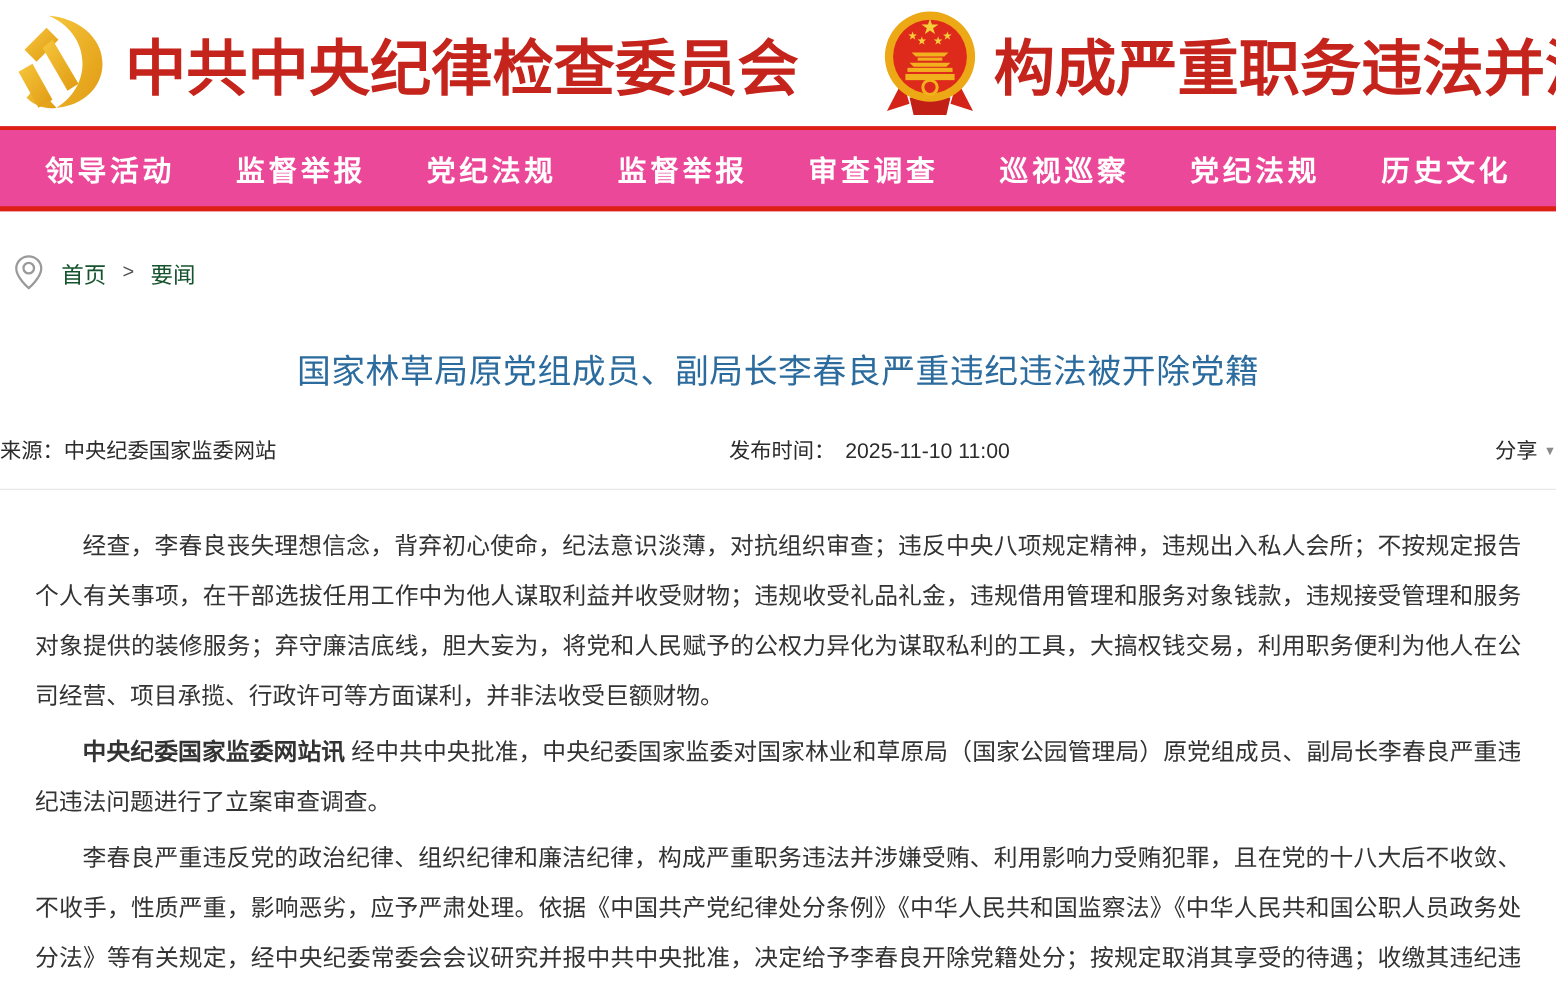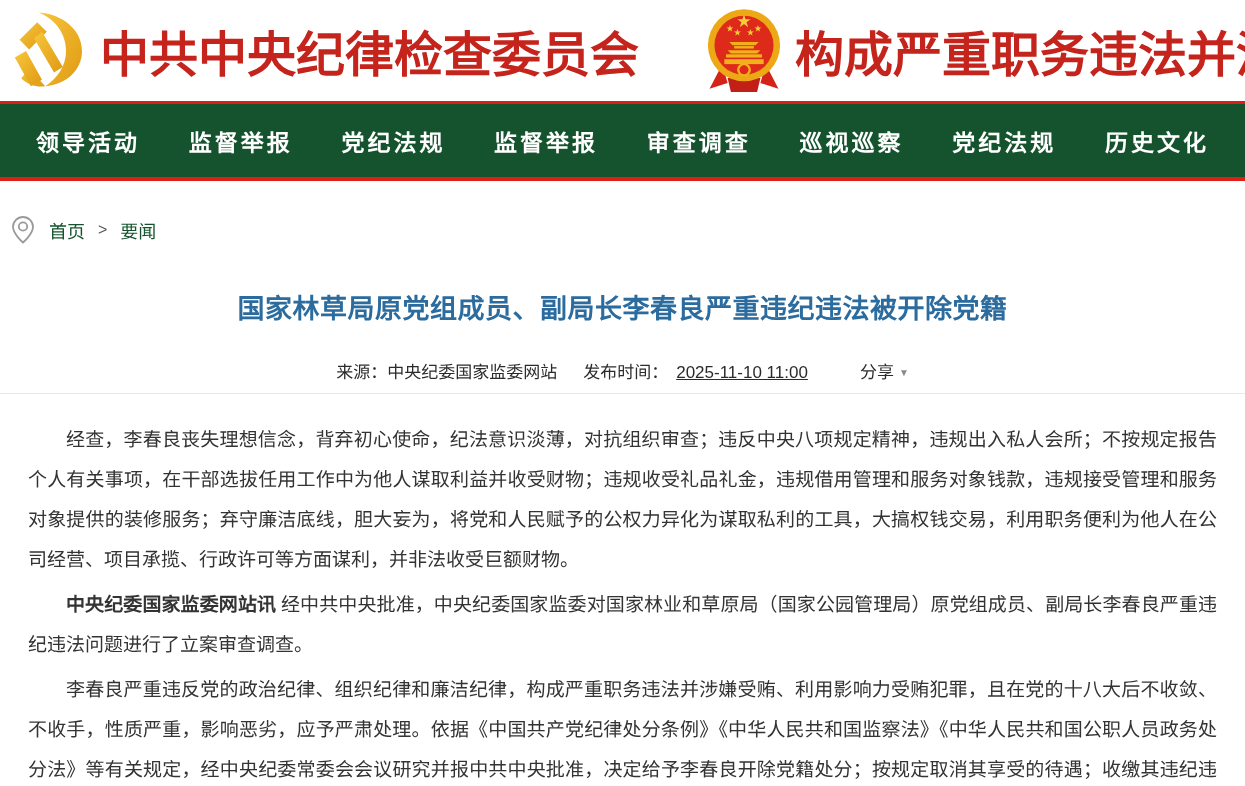--- a/index.html
+++ b/index.html
@@ -15,50 +15,50 @@
   .brand--ccdi { margin-left: 10px; }
   .brand--nsc  { margin-left: 64px; }
   .brand-emblem { display: inline-flex; flex: none; }
   .brand-title {
     font-size: 49px; font-weight: bold; color: #c5241c;
     white-space: nowrap; letter-spacing: 0;
   }
 
   
   .main-nav {
-    height: 80px; background: #14532d;
+    height: 68px; background: #ec4899;
     border-top: 3px solid #dd1f14; border-bottom: 4px solid #dd1f14;
     display: flex; align-items: center; justify-content: space-between;
     padding: 0 36px;
   }
   .nav-link {
     color: #ffffff; font-size: 23px; font-weight: bold; letter-spacing: 3px;
     text-decoration: none; white-space: nowrap; cursor: pointer;
   }
 
   
   .breadcrumb {
     display: flex; align-items: center; gap: 13px;
     margin: 34px 0 0 10px; font-size: 18px; color: #404040;
   }
   .crumb-link { color: #14532d; text-decoration: none; cursor: pointer; }
   .crumb-sep { color: #555; font-size: 16px; }
 
   
   .article-title {
     margin: 42px 60px 0; text-align: center;
-    color: #2b6b9d; font-size: 27px; font-weight: bold; letter-spacing: 0.5px;
+    color: #2b6b9d; font-size: 27px; font-weight: normal; letter-spacing: 0.5px;
   }
   .article-meta {
-    margin-top: 32px; padding-bottom: 10px;
-    display: flex; justify-content: center; align-items: center; gap: 26px;
+    margin-top: 32px; padding-bottom: 20px;
+    display: flex; justify-content: space-between; align-items: center; gap: 26px;
     font-size: 17px; color: #2b2b2b;
     border-bottom: 1px solid #e8e8e8;
   }
-  .meta-time .meta-value { margin-left: 8px; text-decoration: underline; }
+  .meta-time .meta-value { margin-left: 8px; }
   .share { margin-left: 26px; cursor: pointer; white-space: nowrap; }
   .caret { color: #8a8a8a; font-size: 10px; margin-left: 5px; vertical-align: 2px; }
 
   
   .article-body {
     padding: 26px 28px 20px;
     font-family: "Liberation Serif", serif;
     font-size: 19px; line-height: 40px; color: #333;
     text-align: justify;
   }

